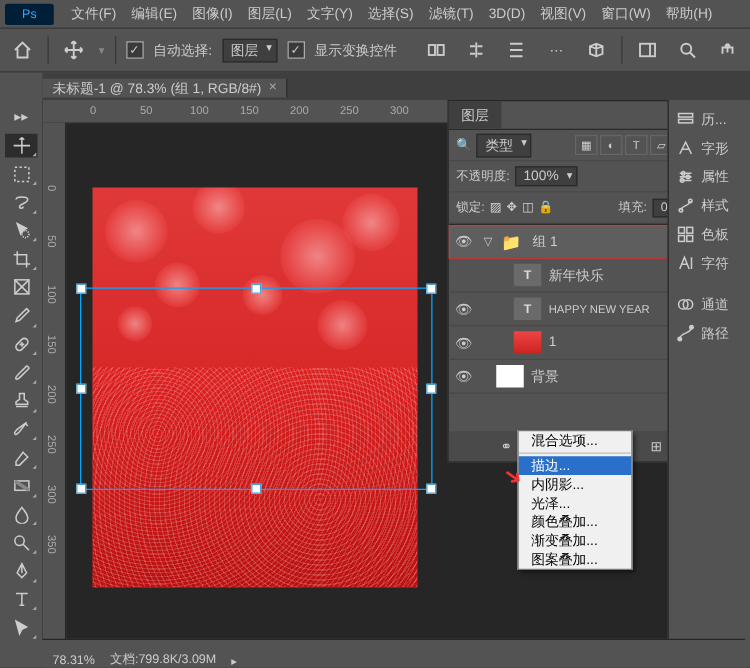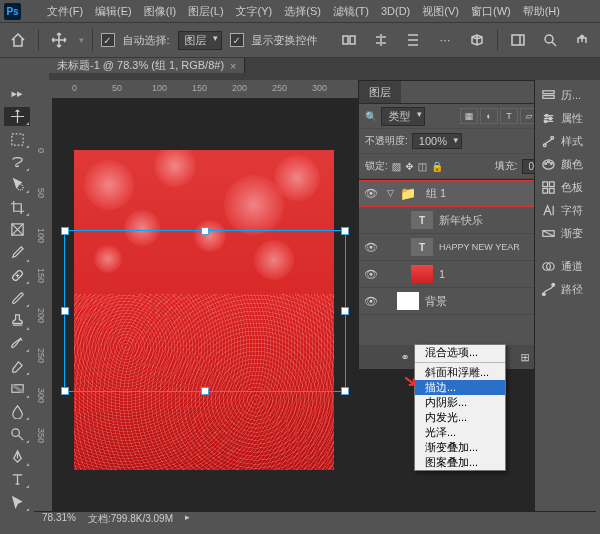--- a/index.html
+++ b/index.html
@@ -1,29 +1,29 @@
 <!DOCTYPE html>
 <html><head>
 <meta charset="utf-8">
 <style>
   html,body{margin:0;padding:0;width:600px;height:534px;background:#535353;font-family:"Microsoft YaHei",Arial,sans-serif;font-size:11px;color:#ccc;overflow:hidden}
   .menubar{height:22px;background:#535353;display:flex;align-items:center;padding:0 4px}
-  .ps-logo{width:17px;height:17px;background:#001e36;color:#31a8ff;font-weight:bold;font-size:10px;display:flex;align-items:center;justify-content:center;border-radius:2px;margin-right:20px}
+  .ps-logo{width:39px;height:17px;background:#001e36;color:#31a8ff;font-weight:normal;font-size:10px;display:flex;align-items:center;justify-content:center;border-radius:2px;margin-right:8px}
   .menu-item{padding:0 6px;line-height:22px;cursor:pointer}
   .opts{height:34px;background:#535353;border-top:1px solid #383838;border-bottom:1px solid #383838;display:flex;align-items:center;padding:0 6px;gap:8px}
   .icon-btn{width:24px;height:24px;display:flex;align-items:center;justify-content:center;color:#ccc;cursor:pointer}
   .icon-btn svg{stroke:#ccc;fill:none;stroke-width:1.5}
   .chk{width:12px;height:12px;border:1px solid #aaa;display:inline-flex;align-items:center;justify-content:center;background:#3a3a3a}
   .chk.on::after{content:"✓";font-size:10px;color:#ccc}
   .drop{background:#3f3f3f;border:1px solid #2a2a2a;padding:1px 14px 1px 6px;position:relative}
   .drop::after{content:"▾";position:absolute;right:3px;top:1px;font-size:9px}
   .h-sep{width:1px;height:22px;background:#383838}
   .flex1{flex:1}
 
-  .tabbar{height:24px;background:#3f3f3f;display:flex;align-items:flex-start;margin-left:49px;border-bottom:1px solid #262626}
+  .tabbar{height:24px;background:#3f3f3f;display:flex;align-items:center;margin-left:34px;border-bottom:1px solid #262626}
   .tab{background:#535353;border-right:1px solid #262626;display:flex;align-items:center;padding:0 8px;gap:6px}
   .tab .x{font-size:11px;color:#aaa}
 
   .body{position:absolute;top:80px;left:0;right:0;bottom:22px}
   .tools{position:absolute;left:0;top:0;bottom:0;width:34px;background:#535353;border-right:1px solid #262626;display:flex;flex-direction:column;align-items:center;padding-top:4px;gap:3px}
   .tool{width:26px;height:22px;display:flex;align-items:center;justify-content:center;color:#ccc;cursor:pointer;position:relative}
   .tool.sel{background:#2d2d2d}
   .tool svg{stroke:#ccc;fill:none;stroke-width:1.3}
   .tool .corner{position:absolute;right:1px;bottom:1px;width:0;height:0;border-right:3px solid #aaa;border-top:3px solid transparent}
 
@@ -68,21 +68,21 @@
   .fx-menu div{padding:0 10px}
   .fx-menu .sep{height:1px;background:#bbb;padding:0;margin:2px 0}
   .fx-menu .hi{background:#2a6fc9;color:#fff}
   .arrow{position:absolute;left:369px;top:290px;z-index:11;font-size:18px;color:#e33;transform:rotate(35deg)}
 
   .right-rail{position:absolute;right:0;top:0;width:65px;bottom:0;background:#535353;border-left:1px solid #262626;padding-top:4px}
   .rail-item{display:flex;align-items:center;gap:5px;padding:4px 6px;cursor:pointer}
   .rail-item svg{stroke:#ccc;fill:none;stroke-width:1.3;width:15px;height:15px}
   .rail-gap{height:10px}
 
-  .status{position:absolute;left:34px;right:4px;bottom:0;height:22px;background:#535353;border-top:1px solid #262626;display:flex;align-items:flex-start;padding:0 8px;gap:12px;font-size:10px}
+  .status{position:absolute;left:34px;right:4px;bottom:0;height:22px;background:#535353;border-top:1px solid #262626;display:flex;align-items:flex-end;padding:0 8px;gap:12px;font-size:10px}
 </style>
 </head>
 <body>
 
 <div class="menubar">
   <div class="ps-logo">Ps</div>
   <div class="menu-item">文件(F)</div>
   <div class="menu-item">编辑(E)</div>
   <div class="menu-item">图像(I)</div>
   <div class="menu-item">图层(L)</div>
@@ -403,86 +403,75 @@
         <span class="fbtn">🗀</span>
         <span class="fbtn">⊞</span>
         <span class="fbtn">🗑</span>
       </div>
     </div>
 
     <div class="arrow">➜</div>
     <div class="fx-menu">
       <div>混合选项...</div>
       <div class="sep"></div>
-      <div>斜面和浮雕...</div>
       <div class="hi">描边...</div>
       <div>内阴影...</div>
-      <div>内发光...</div>
       <div>光泽...</div>
+      <div>颜色叠加...</div>
       <div>渐变叠加...</div>
       <div>图案叠加...</div>
 
     </div>
 
     <div class="right-rail">
       <div class="rail-item">
           <svg viewBox="0 0 16 16">
             <rect x="2" y="3" width="12" height="3"></rect>
             <rect x="2" y="8" width="12" height="3"></rect>
           </svg>
           <span>历...</span>
+        </div>
+      <div class="rail-item">
+          <svg viewBox="0 0 16 16">
+            <path d="M3 13L8 3l5 10M5 9h6"></path>
+          </svg>
+          <span>字形</span>
         </div>
       <div class="rail-item">
           <svg viewBox="0 0 16 16">
             <path d="M3 5h10M3 8h10M3 11h10"></path>
             <circle cx="6" cy="5" r="1.5"></circle>
             <circle cx="10" cy="8" r="1.5"></circle>
             <circle cx="5" cy="11" r="1.5"></circle>
           </svg>
           <span>属性</span>
         </div>
       <div class="rail-item">
           <svg viewBox="0 0 16 16">
             <path d="M4 12c0-4 8-4 8-8"></path>
             <circle cx="4" cy="12" r="1.5"></circle>
             <circle cx="12" cy="4" r="1.5"></circle>
           </svg>
           <span>样式</span>
         </div>
       <div class="rail-item">
           <svg viewBox="0 0 16 16">
-            <ellipse cx="8" cy="8" rx="6" ry="5"></ellipse>
-            <circle cx="5" cy="7" r="1"></circle>
-            <circle cx="8" cy="5" r="1"></circle>
-            <circle cx="11" cy="7" r="1"></circle>
-          </svg>
-          <span>颜色</span>
-        </div>
-      <div class="rail-item">
-          <svg viewBox="0 0 16 16">
             <rect x="2" y="2" width="5" height="5"></rect>
             <rect x="9" y="2" width="5" height="5"></rect>
             <rect x="2" y="9" width="5" height="5"></rect>
             <rect x="9" y="9" width="5" height="5"></rect>
           </svg>
           <span>色板</span>
         </div>
       <div class="rail-item">
           <svg viewBox="0 0 16 16">
             <path d="M3 13L7 3l4 10M4 9h5"></path>
             <path d="M13 3v10"></path>
           </svg>
           <span>字符</span>
-        </div>
-      <div class="rail-item">
-          <svg viewBox="0 0 16 16">
-            <rect x="2" y="5" width="12" height="6"></rect>
-            <path d="M2 5l12 6"></path>
-          </svg>
-          <span>渐变</span>
         </div>
       <div class="rail-gap"></div>
       <div class="rail-item">
           <svg viewBox="0 0 16 16">
             <circle cx="6" cy="8" r="4"></circle>
             <circle cx="10" cy="8" r="4"></circle>
           </svg>
           <span>通道</span>
         </div>
       <div class="rail-item">

